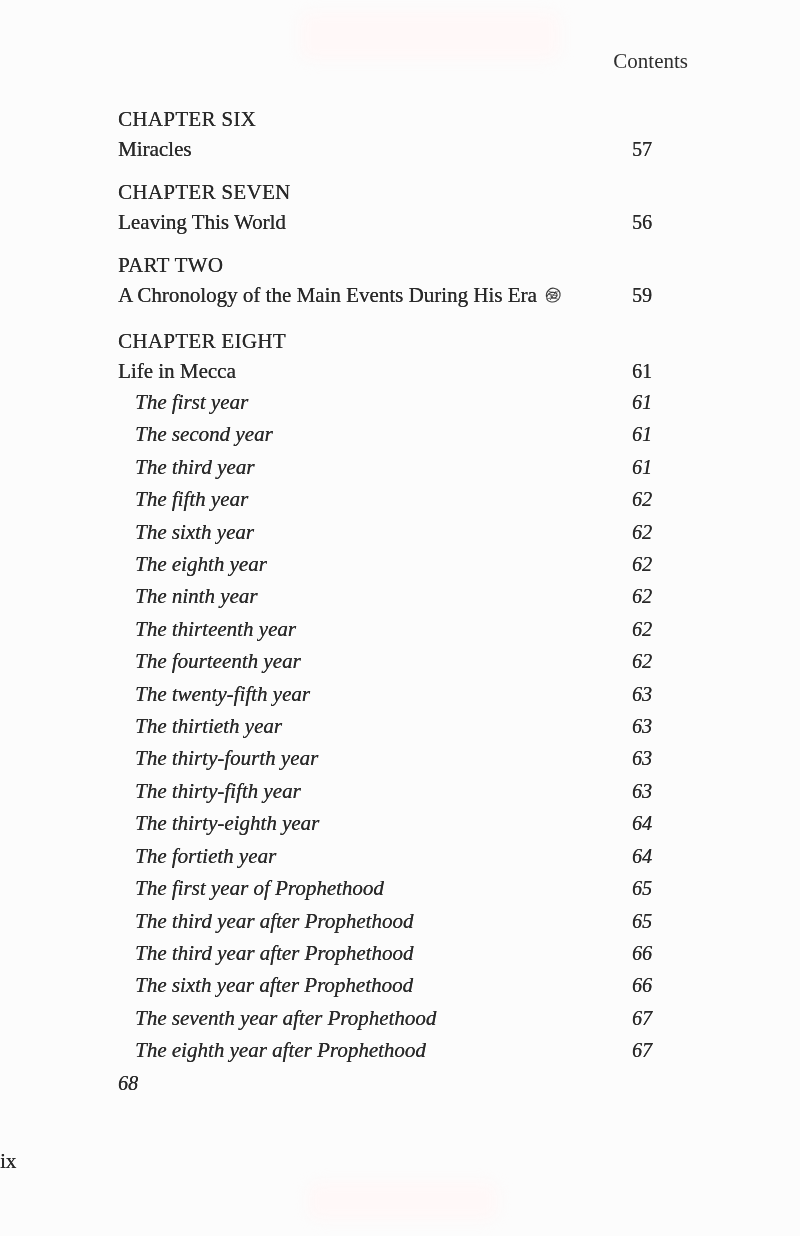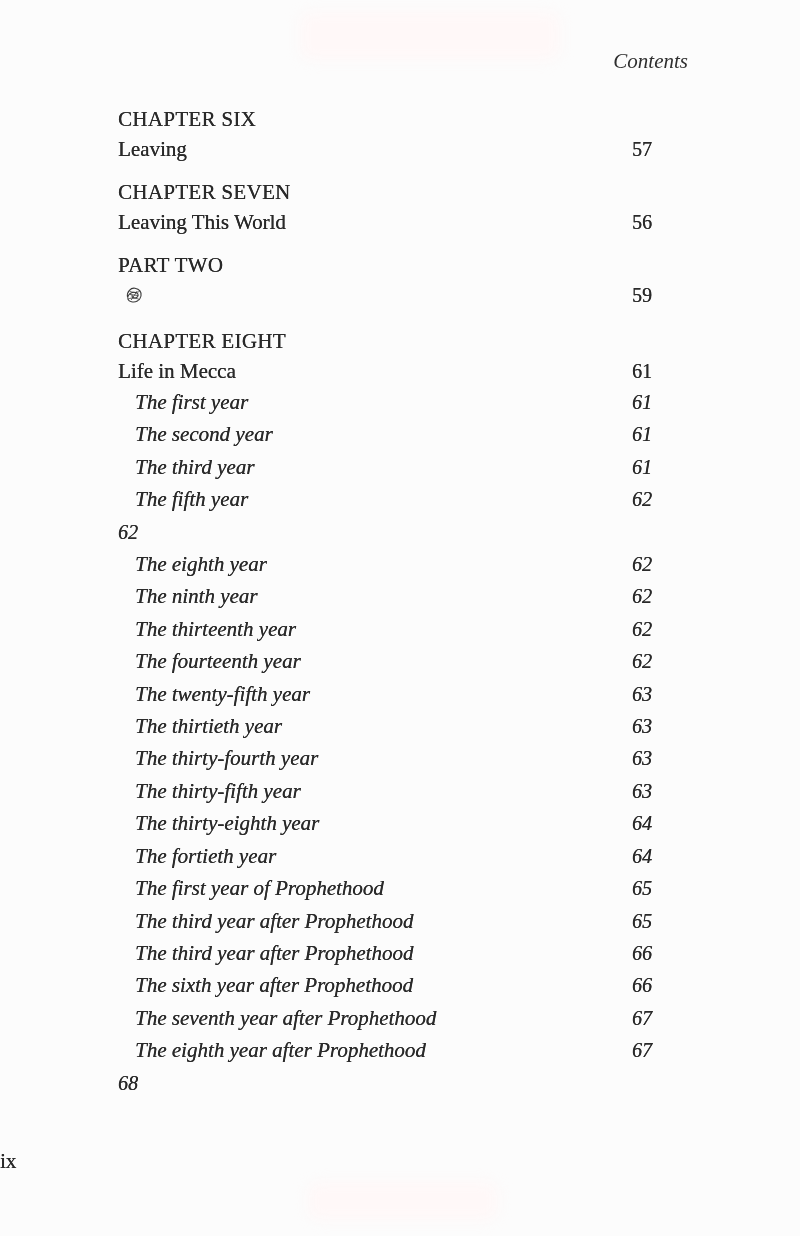--- a/index.html
+++ b/index.html
@@ -21,21 +21,20 @@
     filter: blur(7px);
     border-radius: 10px;
     pointer-events: none;
   }
   .smudge-top    { left: 300px; top: 12px;    width: 260px; height: 48px; }
   .smudge-bottom { left: 308px; top: 1182px;  width: 190px; height: 38px; }
 
   .running-head {
     margin: 46px 112px 0 0;
     text-align: right;
-    font-style: italic;
     font-size: 21px;
     line-height: 30px;
     color: #2e2e2e;
   }
 
   .toc {
     margin: 28px 148px 0 118px; 
   }
 
   .toc-section { margin-top: 13px; }
@@ -82,21 +81,21 @@
 
 <div class="running-head">Contents</div>
 
 <div class="toc">
   <div class="toc-section">
     <div class="row heading-row">
       <span class="section-heading">CHAPTER SIX</span>
     </div>
     <div class="row title-row">
       <span class="section-title">
-        <span class="title-text">Leaving</span>
+        <span class="title-text">Miracles</span>
       </span>
       <span class="page-num">57</span>
     </div>
     <div></div>
   </div>
 
   <div class="toc-section">
     <div class="row heading-row">
       <span class="section-heading">CHAPTER SEVEN</span>
     </div>
@@ -108,21 +107,21 @@
     </div>
     <div></div>
   </div>
 
   <div class="toc-section">
     <div class="row heading-row">
       <span class="section-heading">PART TWO</span>
     </div>
     <div class="row title-row">
       <span class="section-title">
-        <span class="pbuh-icon" title="ﷺ">
+        <span class="title-text">A Chronology of the Main Events During His Era</span><span class="pbuh-icon" title="ﷺ">
           <svg width="20" height="20" viewBox="0 0 20 20" aria-hidden="true">
             <g fill="none" stroke="#3a3a3a">
               <path stroke-width="1.1" d="M3.5 12 C2.5 6.5,7 2.5,11 3.2 C15.5 4,17.8 7,17 11 C16 15.8,11.5 17.8,7.5 16.8 C3.8 15.8,2.8 13,4.5 10.2 C6.3 7.4,10 6.4,12.8 8 C14.8 9.2,14.6 11.8,12 12.8 C9.5 13.7,7.4 12,8.2 10"></path>
               <path stroke-width="0.8" d="M5 5.5 C8 8,13 8,15.8 6.2 M4.2 14 C8 12.2,13 13,15.8 14.8 M6 9.5 L14 10.5 M7.2 15 L13 6.2"></path>
             </g>
           </svg>
         </span>
       </span>
       <span class="page-num">59</span>
     </div>
@@ -154,20 +153,21 @@
     <span class="entry-label">The third year</span>
     <span class="page-num">61</span>
   </div>
 
   <div class="row entry-row">
     <span class="entry-label">The fifth year</span>
     <span class="page-num">62</span>
   </div>
 
   <div class="row entry-row">
+    <span class="entry-label">The sixth year</span>
     <span class="page-num">62</span>
   </div>
 
   <div class="row entry-row">
     <span class="entry-label">The eighth year</span>
     <span class="page-num">62</span>
   </div>
 
   <div class="row entry-row">
     <span class="entry-label">The ninth year</span>

